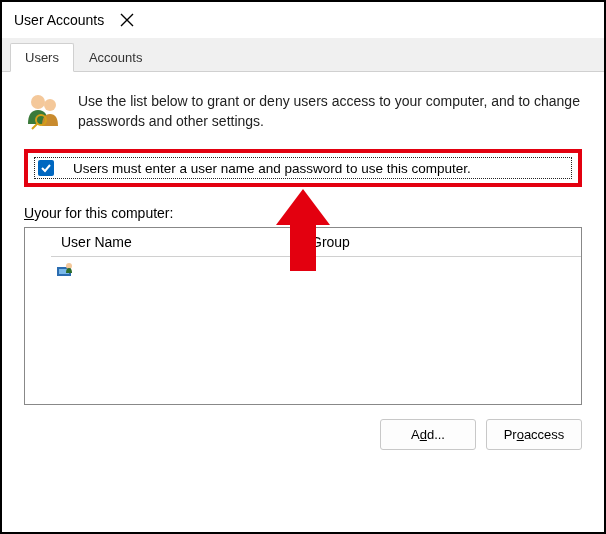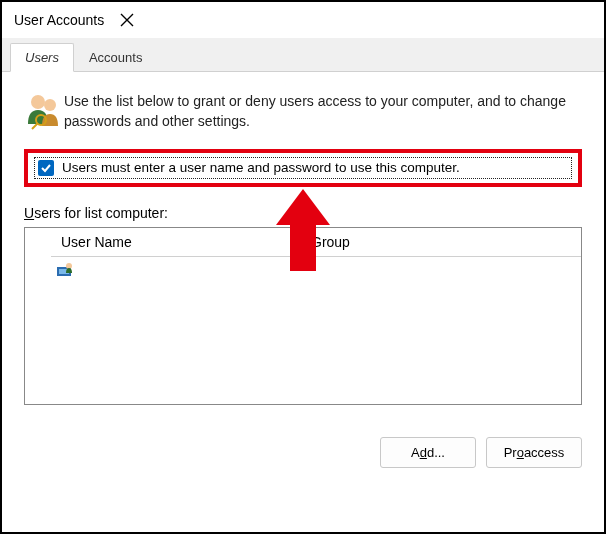--- a/index.html
+++ b/index.html
@@ -49,50 +49,50 @@
       color: #333;
       border: 1px solid transparent;
       cursor: pointer;
       background: transparent;
     }
     .tab.active {
       background: #fff;
       border: 1px solid #d0d0d0;
       border-bottom: 1px solid #fff;
       border-radius: 2px 2px 0 0;
-      font-style: italic;
     }
     .content {
       padding: 18px 22px 16px 22px;
       background: #fff;
     }
     .intro {
       display: flex;
+      gap: 14px;
       margin-bottom: 18px;
     }
     .users-icon {
       width: 40px;
       height: 40px;
       flex-shrink: 0;
     }
     .intro-text {
       font-size: 14px;
       color: #222;
       line-height: 1.4;
       padding-top: 2px;
     }
     .highlight-wrap {
       border: 4px solid #e3000f;
       padding: 4px 6px;
       margin-bottom: 6px;
     }
     .checkbox-row {
       display: flex;
-      align-items: flex-start;
-      gap: 8px;
+      align-items: center;
+      gap: 19px;
       border: 1px dotted #222;
       padding: 2px 3px;
     }
     .checkbox {
       width: 16px;
       height: 16px;
       background: #0067c0;
       border-radius: 2px;
       display: flex;
       align-items: center;
@@ -160,21 +160,20 @@
     .btn {
       min-width: 96px;
       padding: 7px 14px;
       font-size: 13px;
       background: #fdfdfd;
       border: 1px solid #c8c8c8;
       border-radius: 3px;
       cursor: pointer;
       color: #000;
       text-align: center;
-      margin-top: 18px;
     }
     .btn.disabled {
       color: #a0a0a0;
       cursor: default;
     }
     .underline-char { text-decoration: underline; }
   </style>
 </head>
 <body>
 
@@ -221,21 +220,21 @@
     </div>
   </div>
 
   <div class="arrow-wrap">
     <svg class="arrow" viewBox="0 0 54 82">
       <path d="M27 0 L54 36 L40 36 L40 82 L14 82 L14 36 L0 36 Z" fill="#e3000f"></path>
     </svg>
   </div>
 
   <div class="list-label">
-    <span class="u">U</span><span>sers for list computer:</span>
+    <span class="u">U</span><span>your for this computer:</span>
   </div>
 
   <div class="listbox">
     <div class="list-headers">
       <div class="col-header col-username">User Name</div>
       <div class="col-header col-group">Group</div>
     </div>
     <div class="list-body">
       <div>
         <svg class="row-icon" viewBox="0 0 16 16">

